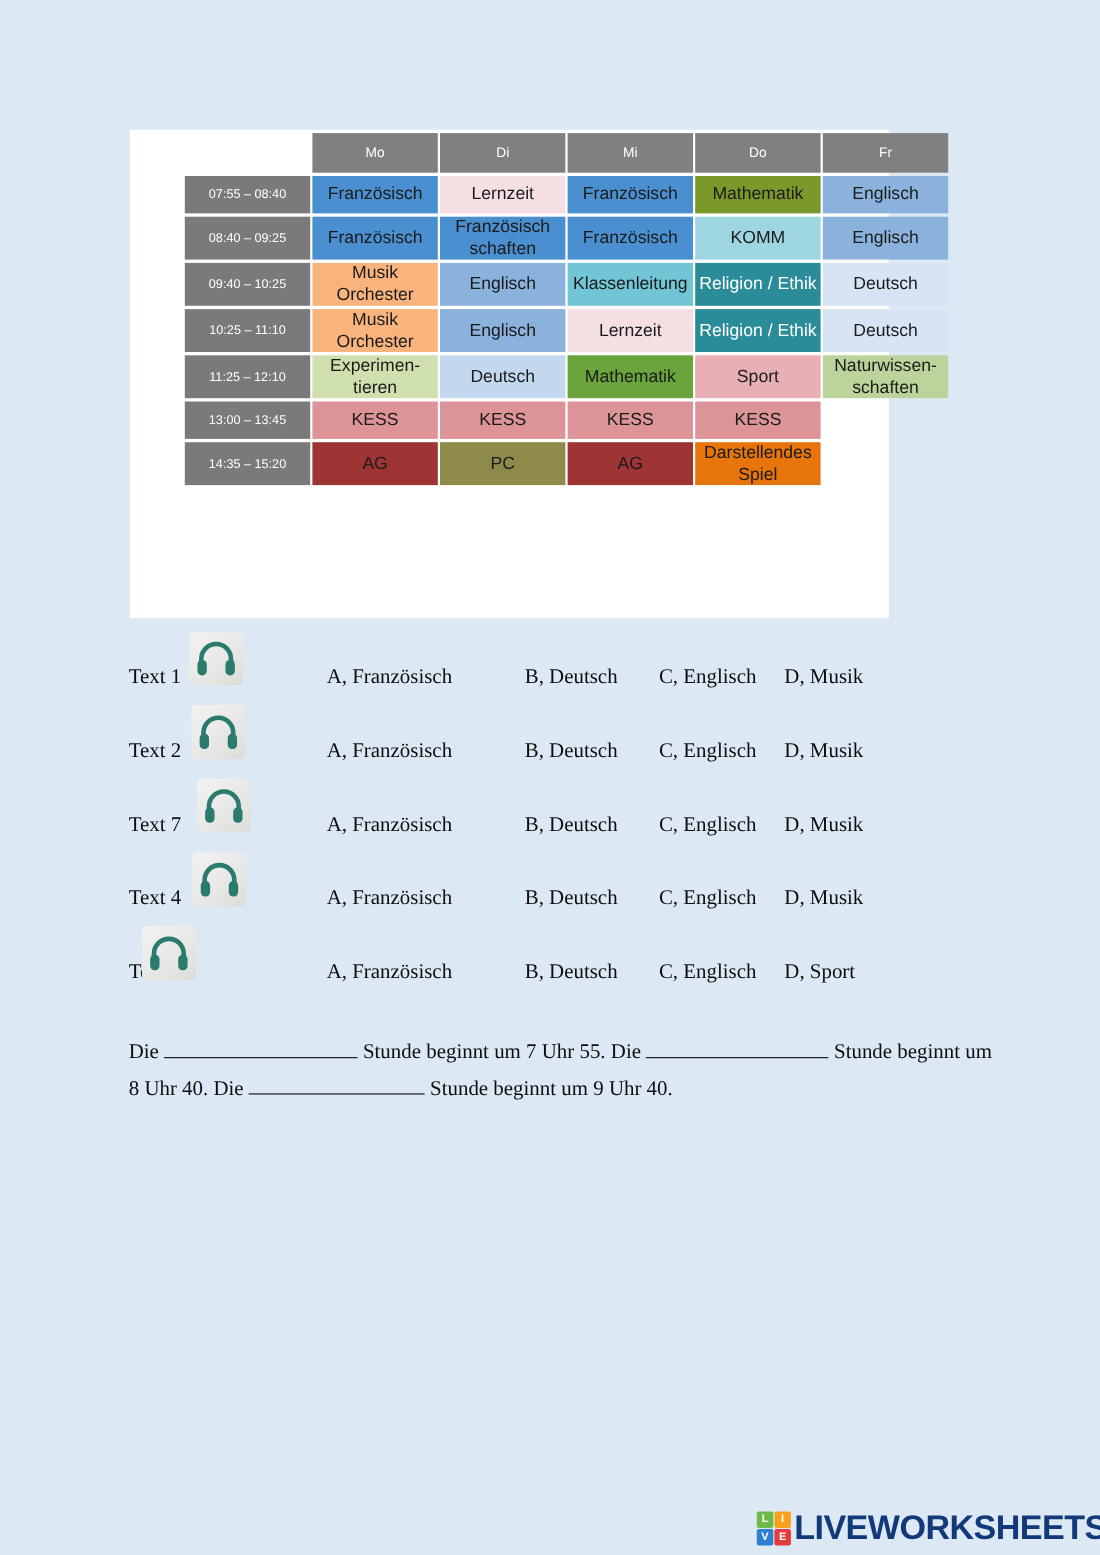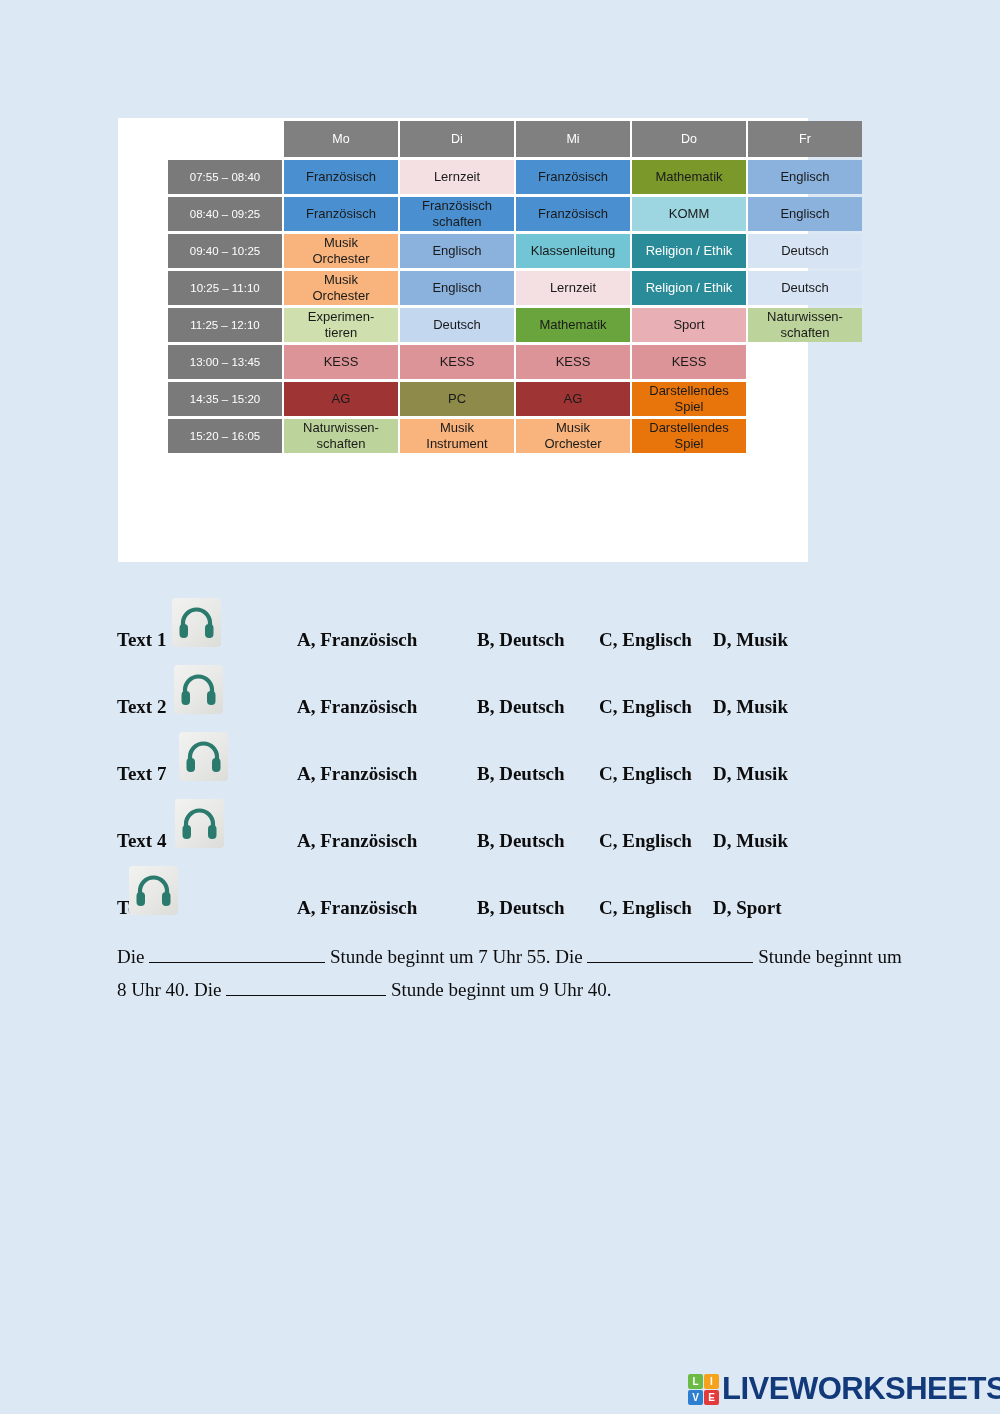--- a/index.html
+++ b/index.html
@@ -55,21 +55,21 @@
   .time-cell {
     background: #7a7a7a;
     color: #ffffff;
     font-size: 11.5px;
     text-align: center;
     height: 34px;
     vertical-align: middle;
     white-space: nowrap;
   }
   .subj {
-    font-size: 13px;
+    font-size: 16px;
     text-align: center;
     height: 34px;
     vertical-align: middle;
     color: #1a1a1a;
     line-height: 1.22;
     padding: 0 2px;
   }
   .subj .l2 { display: block; }
   .subj.empty { background: transparent; }
 
@@ -91,23 +91,22 @@
   .k-nawi       { background: #bcd49b; }
   .k-kess       { background: #dd9498; }
   .k-ag         { background: #9e3433; color: #1a1a1a; }
   .k-pc         { background: #8d8a4a; }
   .k-dspiel     { background: #e8740c; }
 
   
   .answers {
     position: absolute;
     left: 117px;
-    top: 584px;
+    top: 560px;
     width: 820px;
-    font-weight: bold;
   }
   .answer-row {
     position: relative;
     height: 67px;
   }
   .answer-row .label {
     position: absolute;
     left: 0;
     bottom: 0;
     font-size: 19px;
@@ -264,28 +263,20 @@
           <td class="subj empty"></td>
         </tr>
         <tr>
           <td class="time-cell">14:35 – 15:20</td>
           <td class="subj k-ag"><span>AG</span></td>
           <td class="subj k-pc"><span>PC</span></td>
           <td class="subj k-ag"><span>AG</span></td>
           <td class="subj k-dspiel"><span>Darstellendes</span><span class="l2">Spiel</span></td>
           <td class="subj empty"></td>
         </tr>
-        <tr>
-          <td class="time-cell">15:20 – 16:05</td>
-          <td class="subj k-nawi"><span>Naturwissen-</span><span class="l2">schaften</span></td>
-          <td class="subj k-musik"><span>Musik</span><span class="l2">Instrument</span></td>
-          <td class="subj k-musik"><span>Musik</span><span class="l2">Orchester</span></td>
-          <td class="subj k-dspiel"><span>Darstellendes</span><span class="l2">Spiel</span></td>
-          <td class="subj empty"></td>
-        </tr>
       </tbody>
   </table>
 </div>
 
 <div class="answers" id="answers">
     <div class="answer-row">
       <span class="label">Text 1</span>
       <span class="hp-icon" style="left: 55px;">
         <svg width="49" height="49" viewBox="0 0 49 49">
           <path d="M11 33 V25 a13.5 13.5 0 0 1 27 0 V33" fill="none" stroke="#2a7a6e" stroke-width="4.2" stroke-linecap="round"></path>

